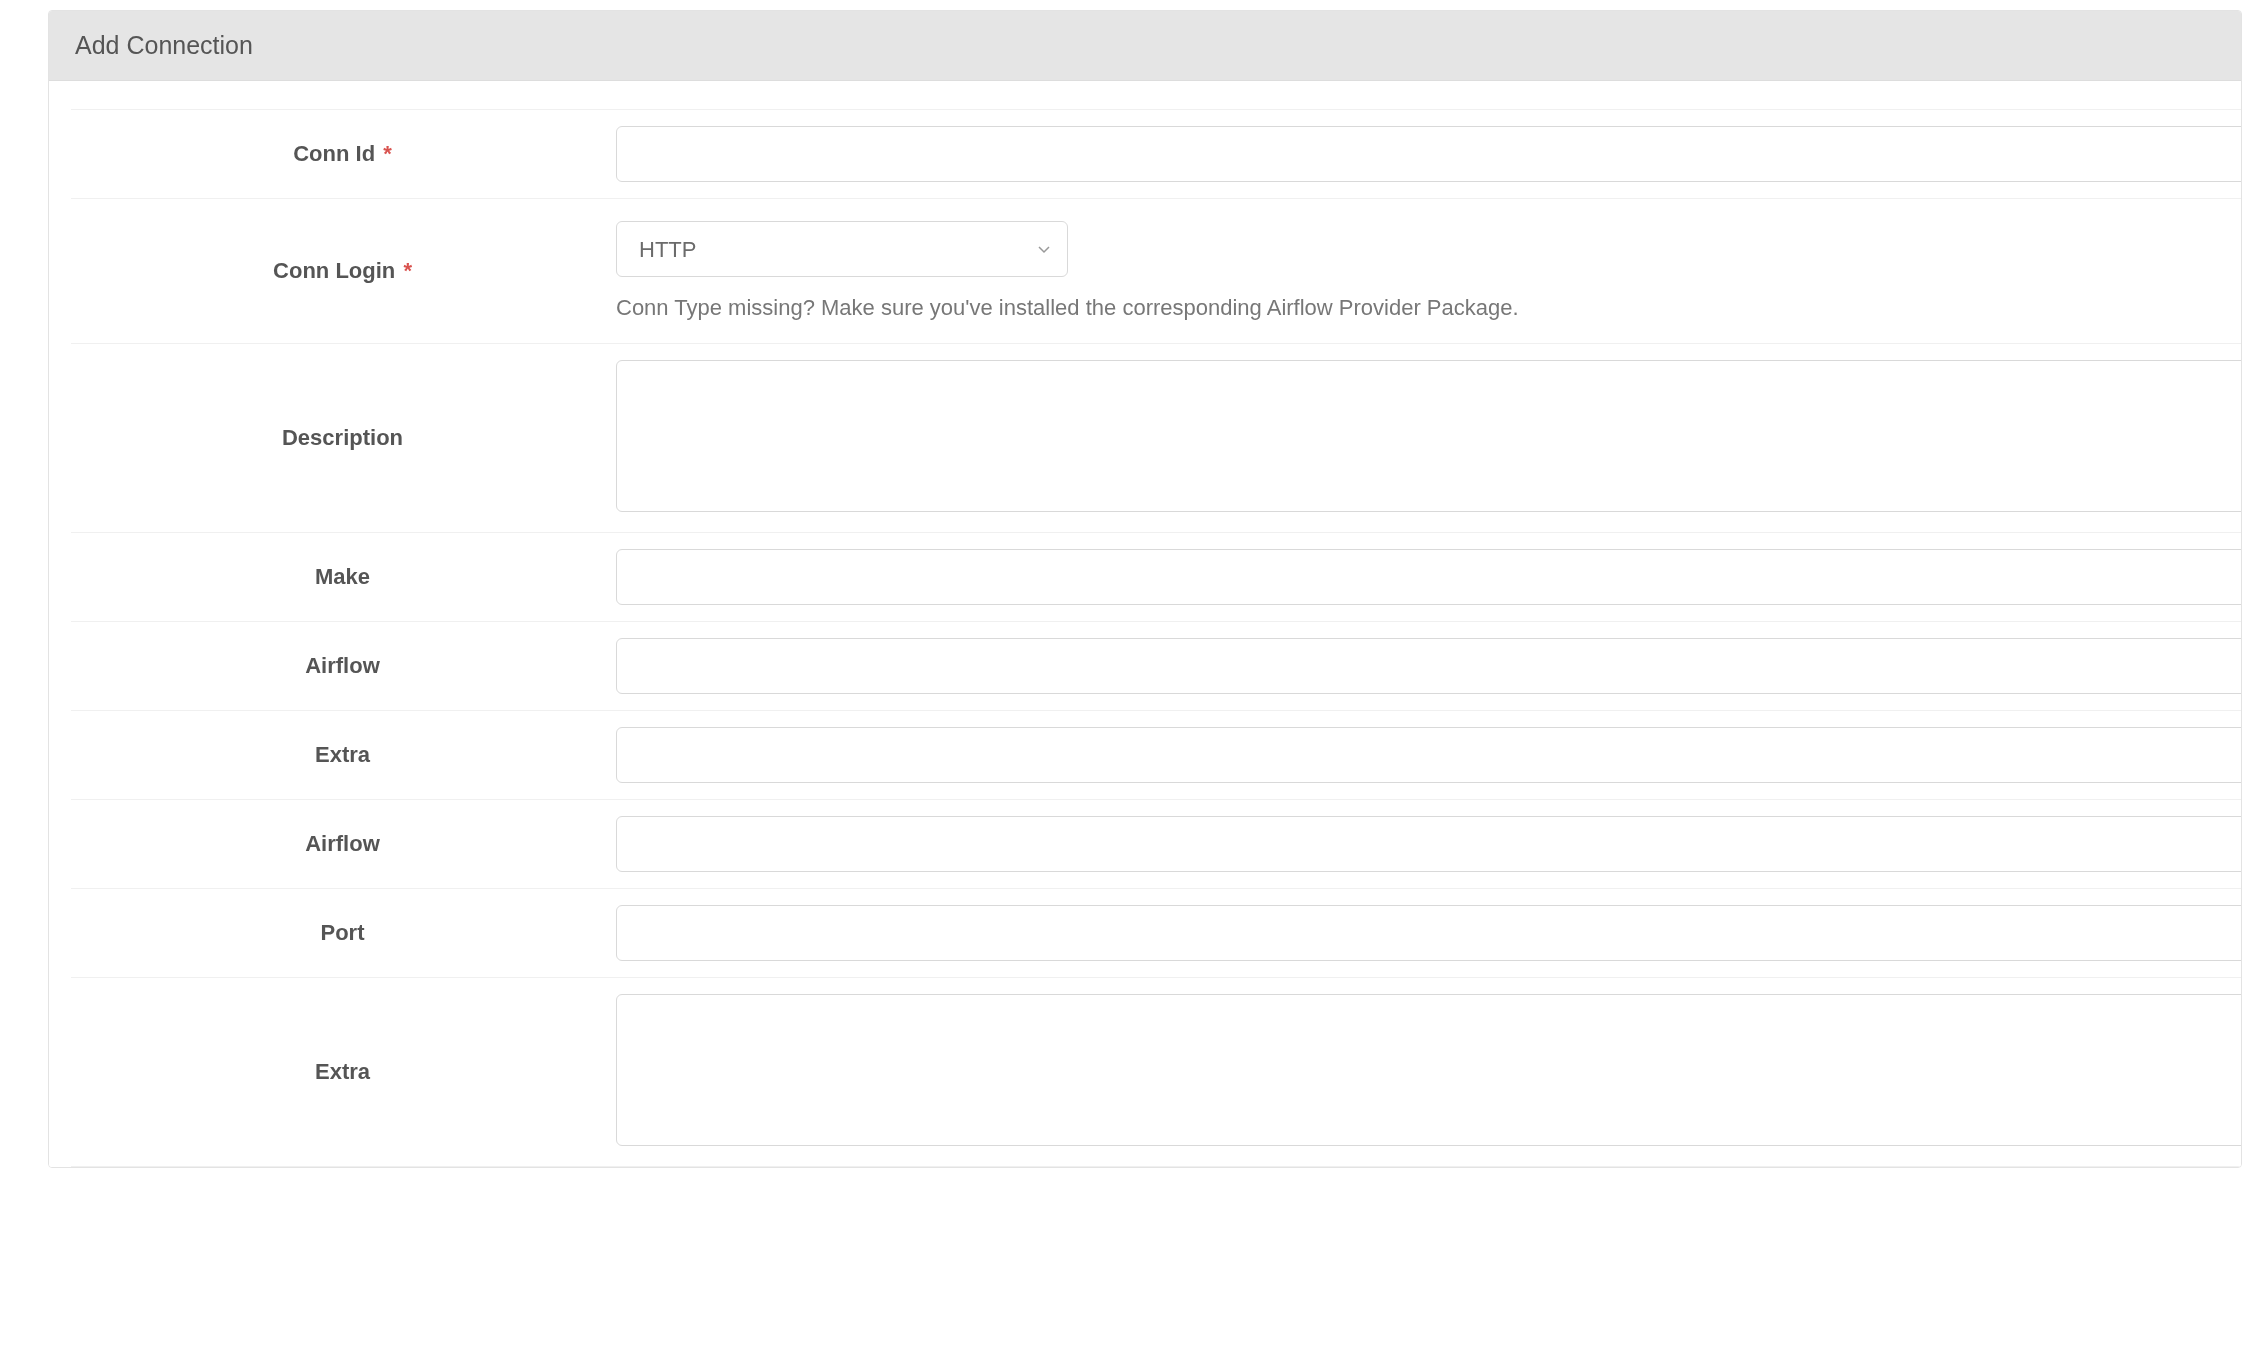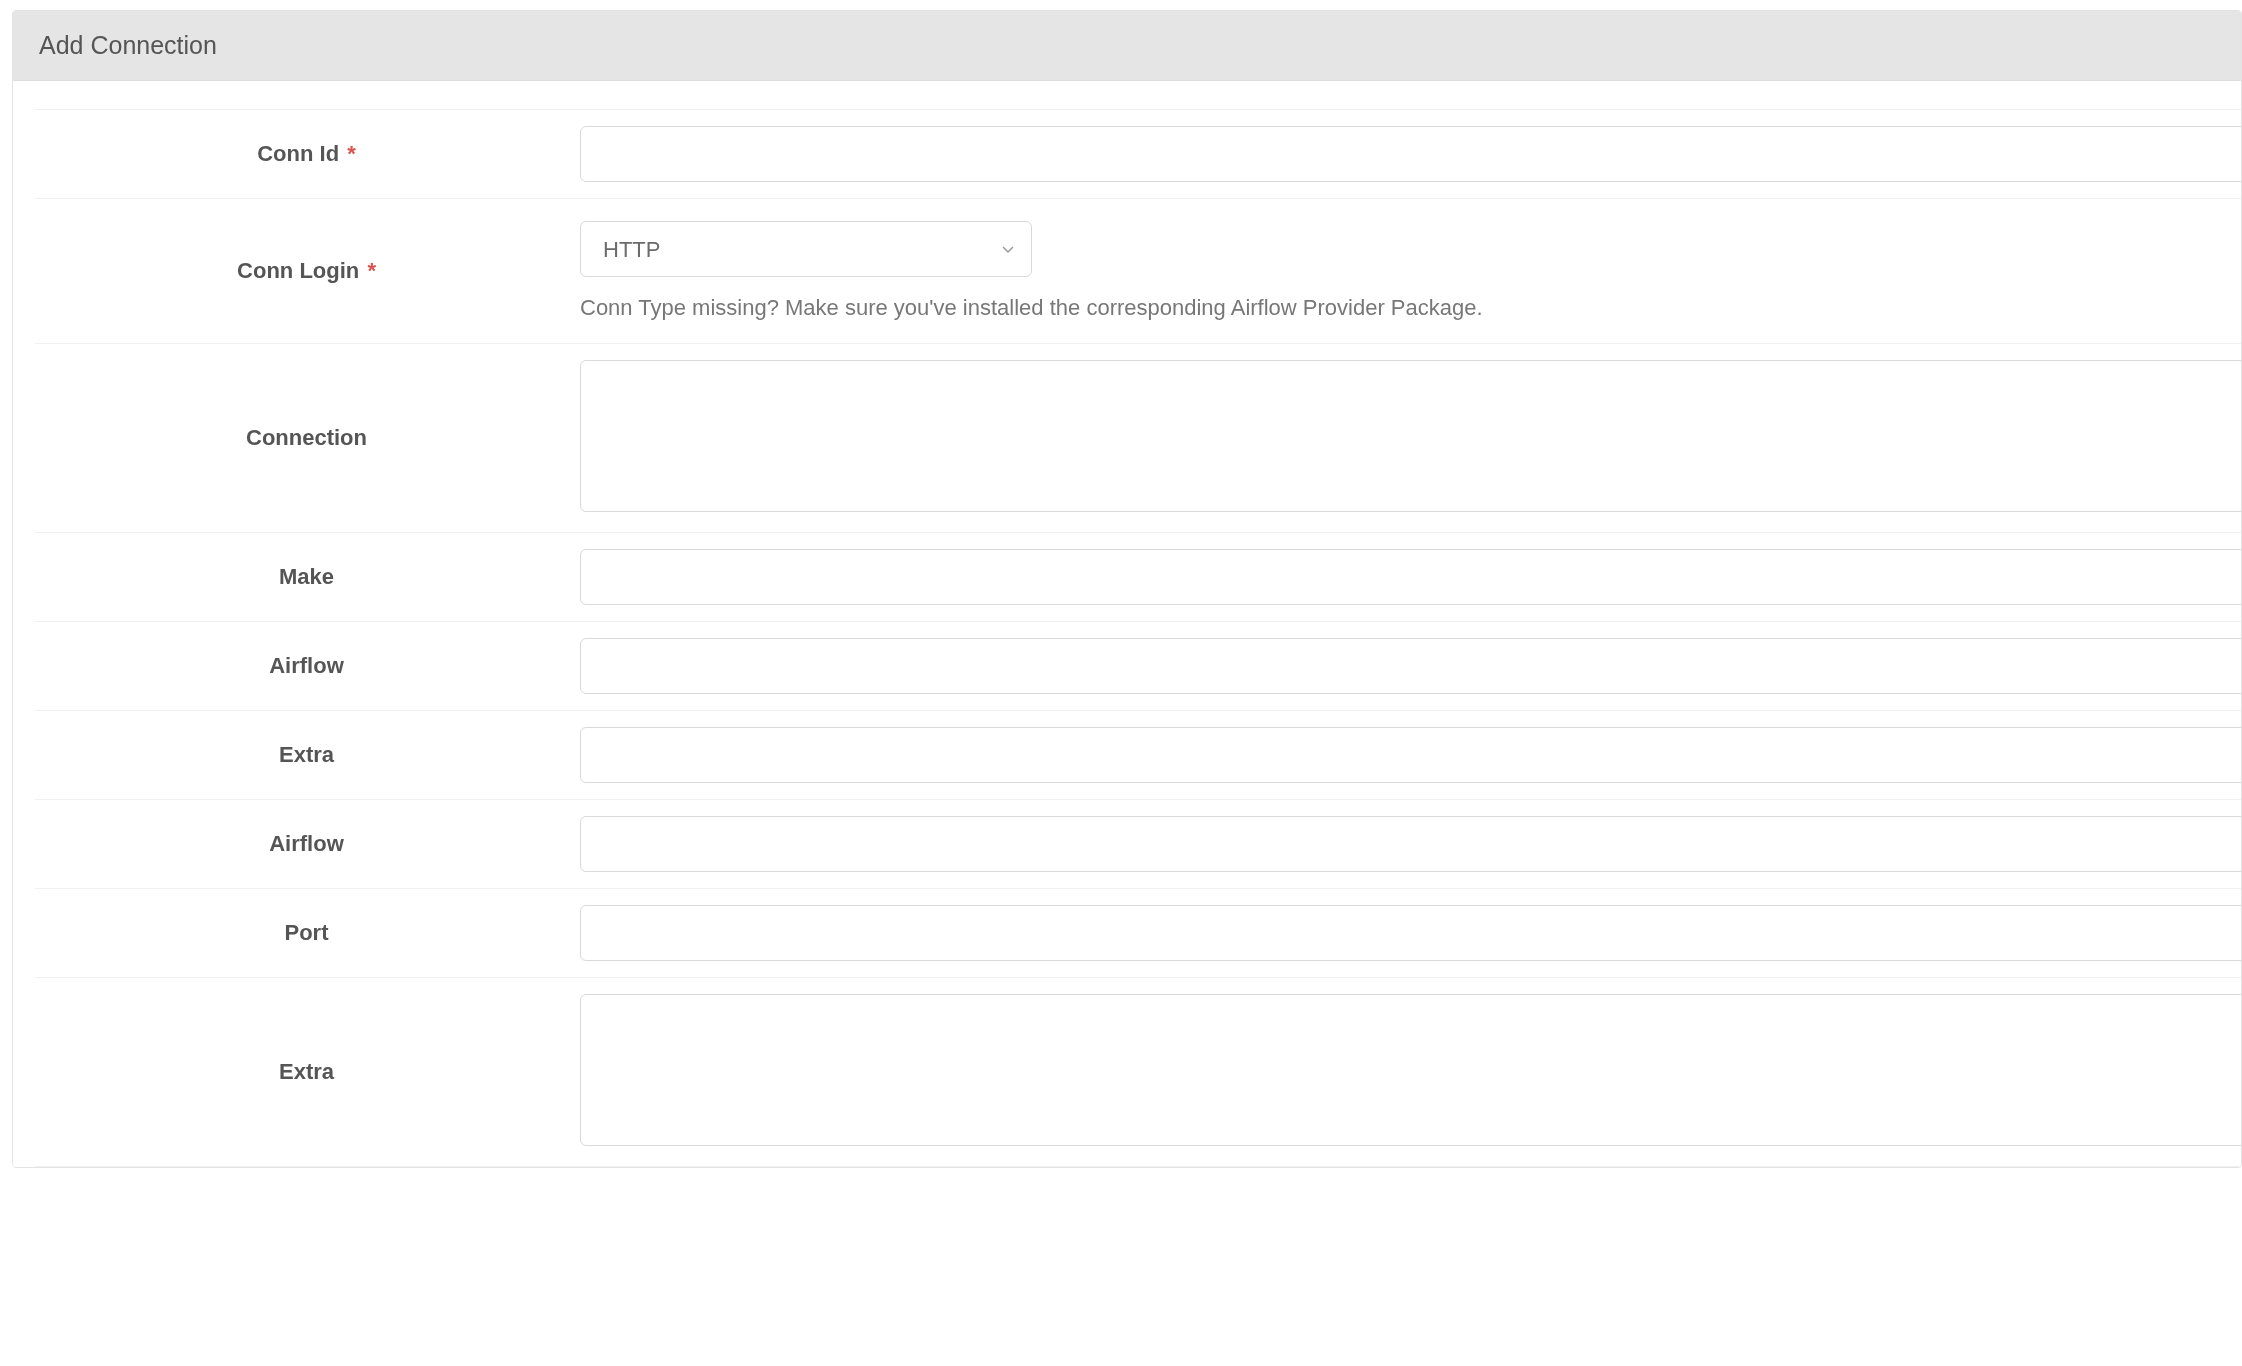--- a/index.html
+++ b/index.html
@@ -14,20 +14,21 @@
     }
     .page-container {
       padding: 10px 0 0 12px;
       background: #fff;
     }
     .panel {
       border: 1px solid #e3e3e3;
       border-radius: 4px;
       background: #fff;
       overflow: hidden;
+      margin-left: 36px;
     }
     .panel-header {
       background: #e5e5e5;
       padding: 20px 26px;
       border-bottom: 1px solid #ddd;
     }
     .panel-title {
       font-size: 25px;
       font-weight: 500;
       color: #555;
@@ -165,21 +166,21 @@
                       <path d="M1 1 L6 6 L11 1" stroke="#999" stroke-width="1.5" fill="none"></path>
                     </svg>
                 </span>
               </div>
               <div class="helper-text">Conn Type missing? Make sure you've installed the corresponding Airflow Provider Package.</div>
             </td>
           </tr>
 
           <tr class="form-row">
             <td class="label-cell tall">
-              <span>Connection</span>
+              <span>Description</span>
             </td>
             <td class="input-cell">
               <textarea class="textarea-input" style=""></textarea>
             </td>
           </tr>
 
           <tr class="form-row">
             <td class="label-cell">
               <span>Make</span>
             </td>

